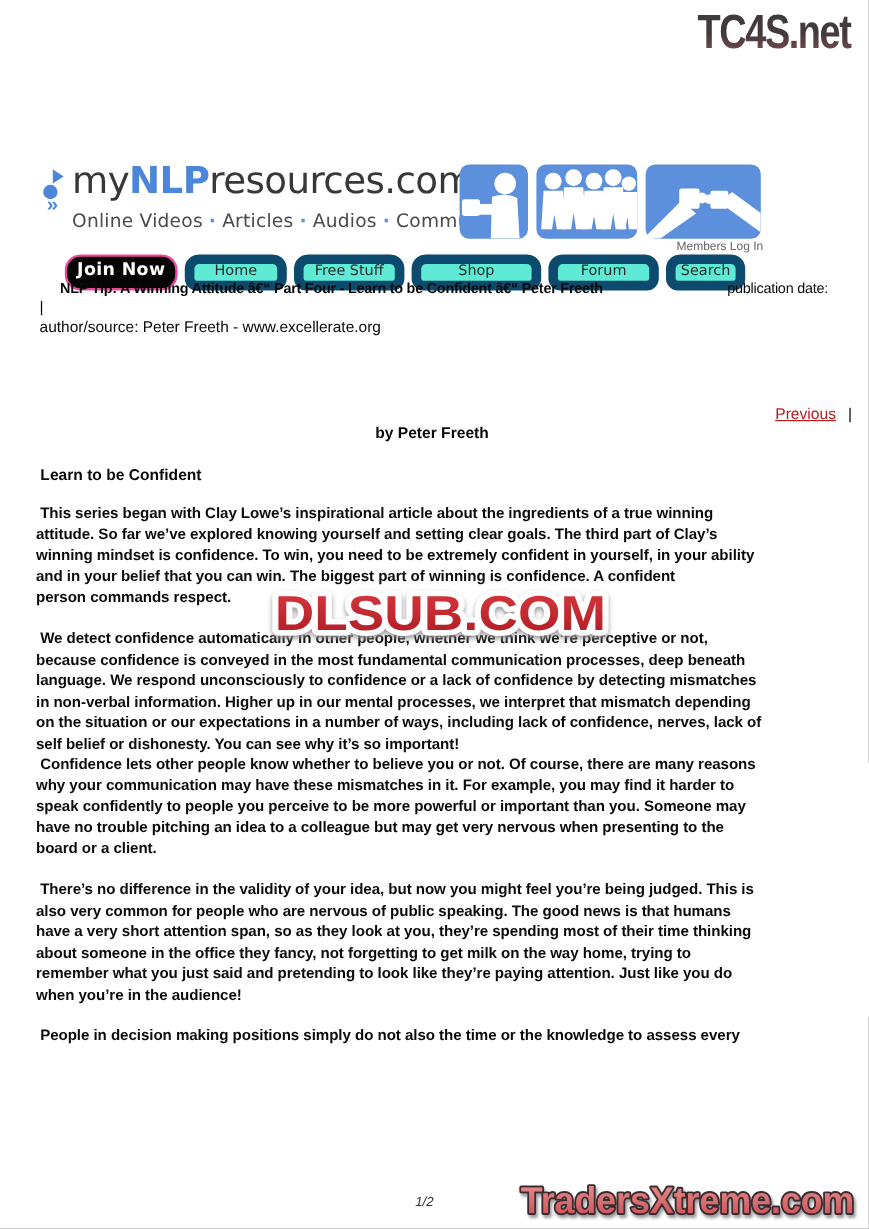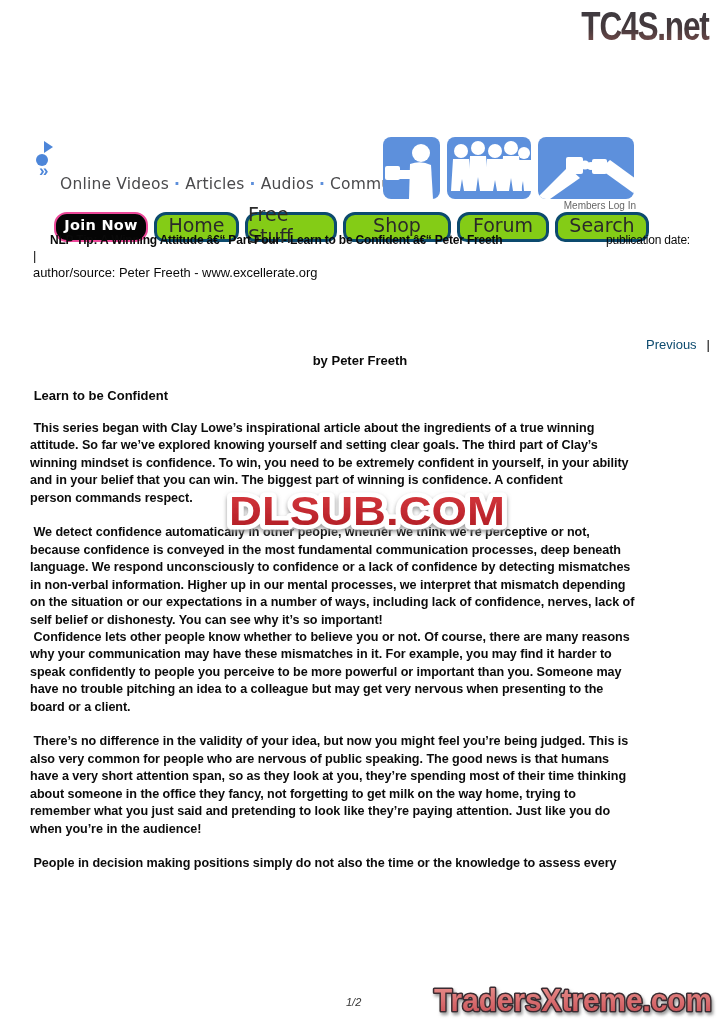--- a/index.html
+++ b/index.html
@@ -25,35 +25,35 @@
     font-size:15.5px; color:#4a4a4c; letter-spacing:0.2px; white-space:nowrap; }
   .logo-tagline .dot { color:#5d8fdb; padding:0 5px; font-weight:bold; }
   
   .banners { position:absolute; left:383px; top:137px; display:flex; gap:7px; }
   .banner { height:62px; border-radius:8px; background:#5d90dc; overflow:hidden; }
   .banner.b1 { width:57px; } .banner.b2 { width:84px; } .banner.b3 { width:96px; }
   .members { position:absolute; left:560px; top:200px; width:76px; text-align:right;
     font-size:10px; color:#666; }
   
   .tabs { position:absolute; left:54px; top:212px; display:flex; gap:6px; height:30px; z-index:1; }
-  .tab { border:3px solid #0c4a6e; border-radius:12px 12px 10px 10px; background:#84cc16;
-    color:#2a2a2a; font-size:19px; font-family:"DejaVu Sans", sans-serif;
+  .tab { border:8px solid #0c4a6e; border-radius:12px 12px 10px 10px; background:#5eead4;
+    color:#2a2a2a; font-size:12px; font-family:"DejaVu Sans", sans-serif;
     display:flex; align-items:center; justify-content:center; padding-bottom:4px; cursor:pointer; }
-  .t-home{width:85px}.t-free{width:92px}.t-shop{width:108px}.t-forum{width:92px}.t-search{width:94px}
+  .t-home{width:85px}.t-free{width:92px}.t-shop{width:108px}.t-forum{width:92px}.t-search{width:66px}
   .tab-join { width:94px; background:#050505; border:2px solid #ec4899; border-radius:13px;
     color:#fff; font-weight:bold; font-size:14.5px; letter-spacing:0.3px; }
   
   .content { position:absolute; left:30px; top:232px; width:660px; z-index:2; }
   .trow { display:flex; justify-content:space-between; font-size:12px; line-height:16px; letter-spacing:-0.2px; }
   .title-bold { font-weight:bold; padding-left:20px; white-space:nowrap; }
   .pub-label { white-space:nowrap; }
   .date-row { text-align:right; font-size:12.9px; line-height:16px; }
   .pipe-row, .author-row { font-size:12.9px; line-height:16.5px; padding-left:3px; }
   .prev-row { margin-top:56px; margin-right:-20px; text-align:right; font-size:13px; line-height:16px; }
-  .prev-link { color:#0c4a6e; cursor:pointer; }
+  .prev-link { color:#b91c1c; text-decoration:underline; cursor:pointer; }
   .prev-sep { color:#000; margin-left:10px; }
   .by-row { text-align:center; font-weight:bold; font-size:13px; line-height:16px; }
   .heading { font-weight:bold; font-size:13px; margin-top:19px; white-space:pre-wrap; }
   .body { font-weight:bold; font-size:12.6px; line-height:17.45px; margin-top:17px;
     white-space:pre-wrap; width:672px; color:#0c0c0c; letter-spacing:-0.05px; }
   
   .dlsub { position:absolute; left:221px; top:484px; width:292px; height:52px; z-index:5; }
   .pagenum { position:absolute; left:346px; top:996px; font-size:11px; font-style:italic; color:#333; }
   .traders { position:absolute; left:428px; top:978px; width:290px; height:44px; z-index:5; }
 </style>
@@ -72,20 +72,21 @@
     </defs>
     <text x="95" y="36" text-anchor="middle" font-family="Liberation Sans, sans-serif" font-size="40" font-weight="bold" letter-spacing="-1.5" fill="url(#tcg)">TC4S.net</text>
   </svg>
 
   <div class="logo-wrap">
     <div class="logo-icon">
       <span class="logo-play"></span>
       <span class="logo-dot"></span>
       <span class="logo-chev">»</span>
     </div>
+    <div class="logo-text"><span>my</span><span class="nlp">NLP</span><span>resources.com</span></div>
     <div class="logo-tagline"><span>Online Videos</span><span class="dot">·</span><span>Articles</span><span class="dot">·</span><span>Audios</span><span class="dot">·</span><span>Community</span></div>
   </div>
 
   <div class="banners">
     <div class="banner b1">
       <svg width="57" height="62" viewBox="0 0 57 62">
         <g fill="#ffffff">
           <circle cx="38" cy="16" r="9"></circle>
           <path d="M27 27 q11 -4 21 1 l2 34 h-24 z"></path>
           <rect x="12" y="33" width="20" height="9" rx="4"></rect>

